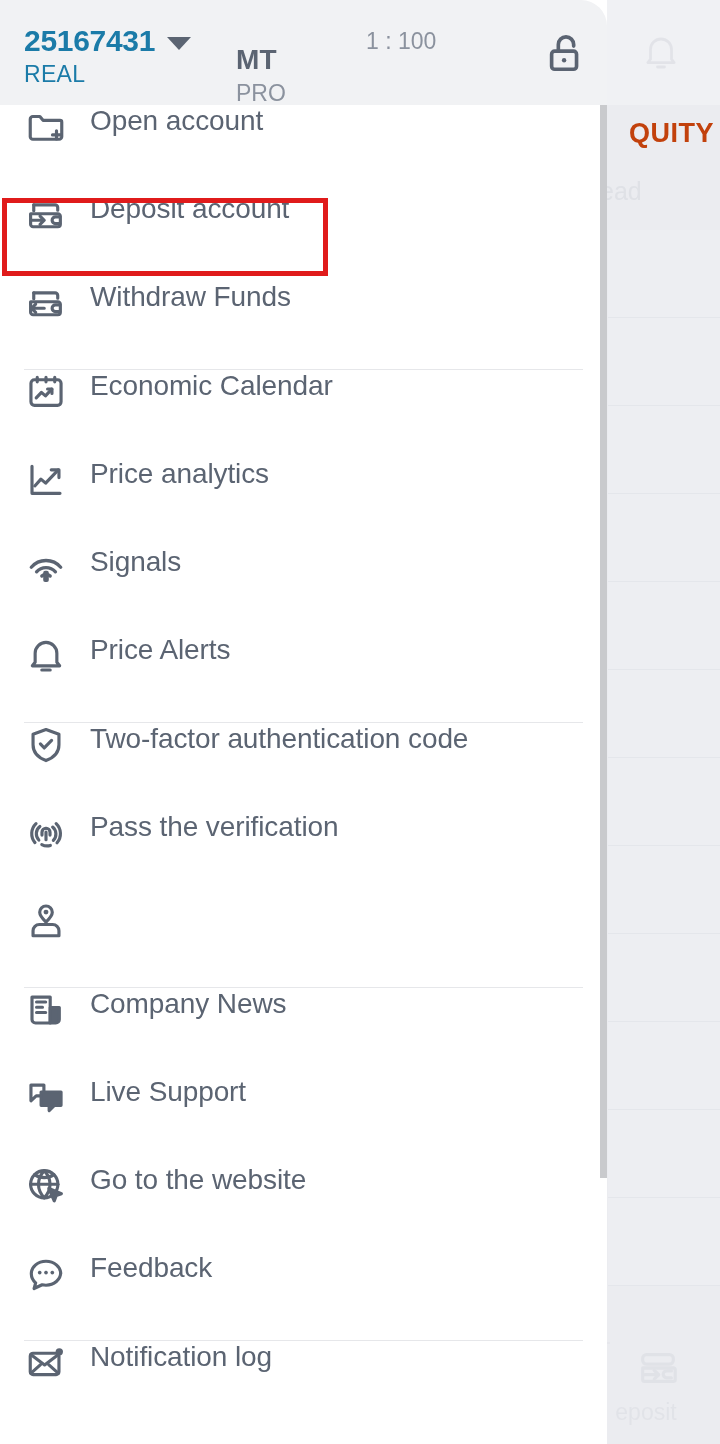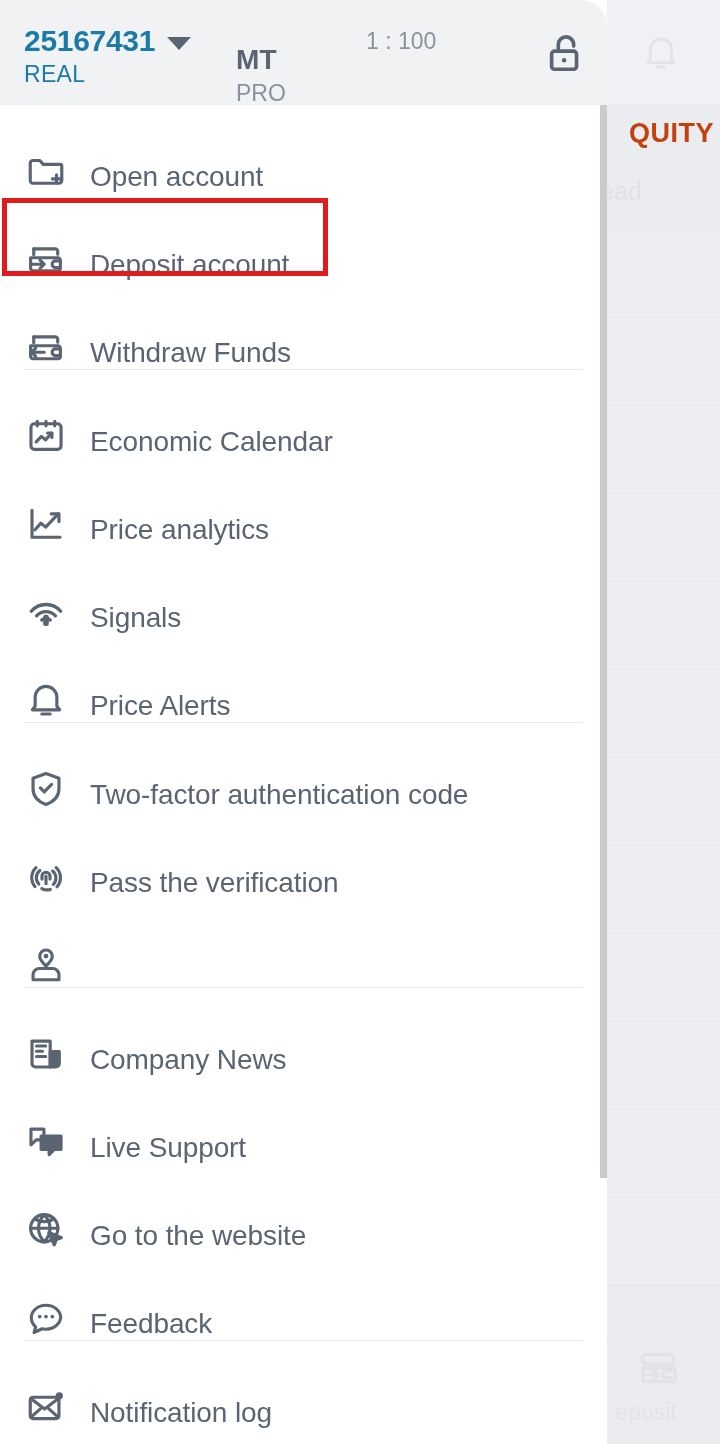--- a/index.html
+++ b/index.html
@@ -151,21 +151,21 @@
   .lock-wrap svg { width: 100%; height: 100%; display: block; }
 
   
   .menu {
     position: relative;
     padding-top: 0;
   }
   .menu-item {
     height: 88px;
     display: flex;
-    align-items: flex-end;
+    align-items: flex-start;
     padding-left: 24px;
     background: #fff;
   }
   .menu-icon {
     width: 44px; height: 44px;
     flex: 0 0 44px;
     display: flex;
     align-items: center;
     justify-content: center;
   }

